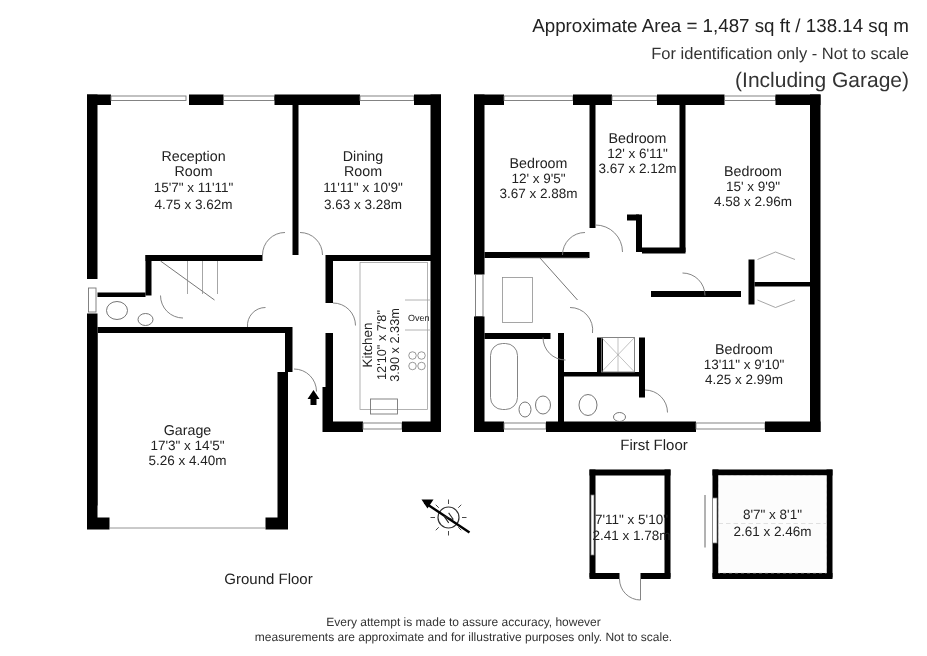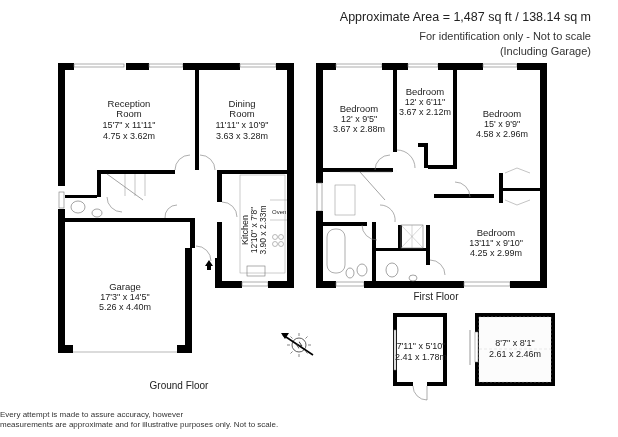--- a/index.html
+++ b/index.html
@@ -1,27 +1,27 @@
 <!DOCTYPE html>
 <html><head>
   <meta charset="utf-8">
   <style>
     html, body { margin: 0; padding: 0; background: #ffffff; }
     body { width: 618px; height: 437px; position: relative; overflow: hidden;
            font-family: "Liberation Sans", sans-serif; color: #222; }
-    .hdr { position: absolute; right: 27px; text-align: center; }
+    .hdr { position: absolute; right: 12px; text-align: center; }
     .hdr-area { top: 10px; font-size: 12.5px; color: #222; }
     .hdr-sub1 { top: 30px; font-size: 11px; color: #333; }
-    .hdr-sub2 { top: 45px; font-size: 11px; color: #333; }
+    .hdr-sub2 { top: 45px; font-size: 14px; color: #333; }
     svg { position: absolute; left: 0; top: 0; }
     .lbl { font-family: "Liberation Sans", sans-serif; fill: #222; }
     .room-name { font-size: 9.5px; }
     .room-dim { font-size: 9px; }
     .floor-label { font-size: 10px; fill: #222; }
-    .footer { position: absolute; left: 0; width: 618px; text-align: left;
+    .footer { position: absolute; left: 0; width: 618px; text-align: center;
               font-size: 8px; color: #333; }
     .footer1 { top: 410px; }
     .footer2 { top: 420px; }
   </style>
 </head>
 <body>
 
 <div class="hdr hdr-area">Approximate Area = 1,487 sq ft / 138.14 sq m</div>
 <div class="hdr hdr-sub1">For identification only - Not to scale</div>
 <div class="hdr hdr-sub2">(Including Garage)</div>

